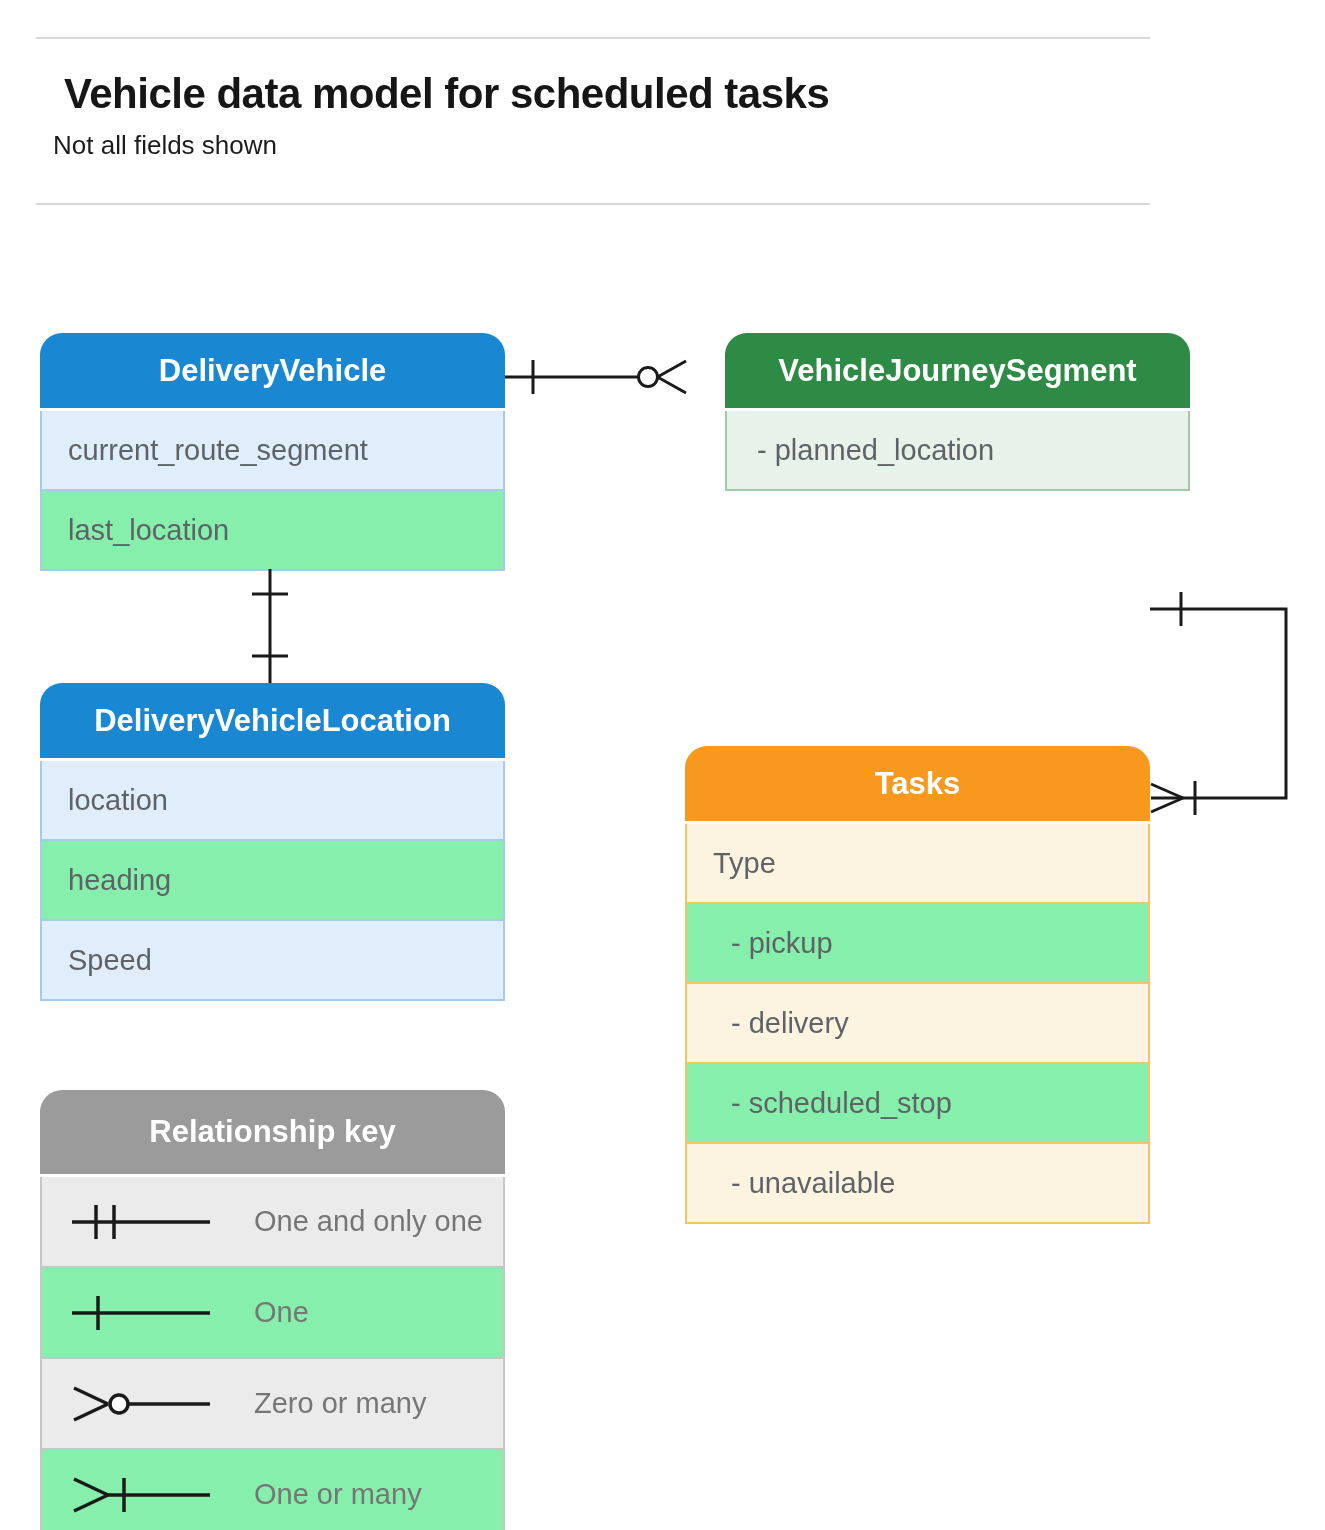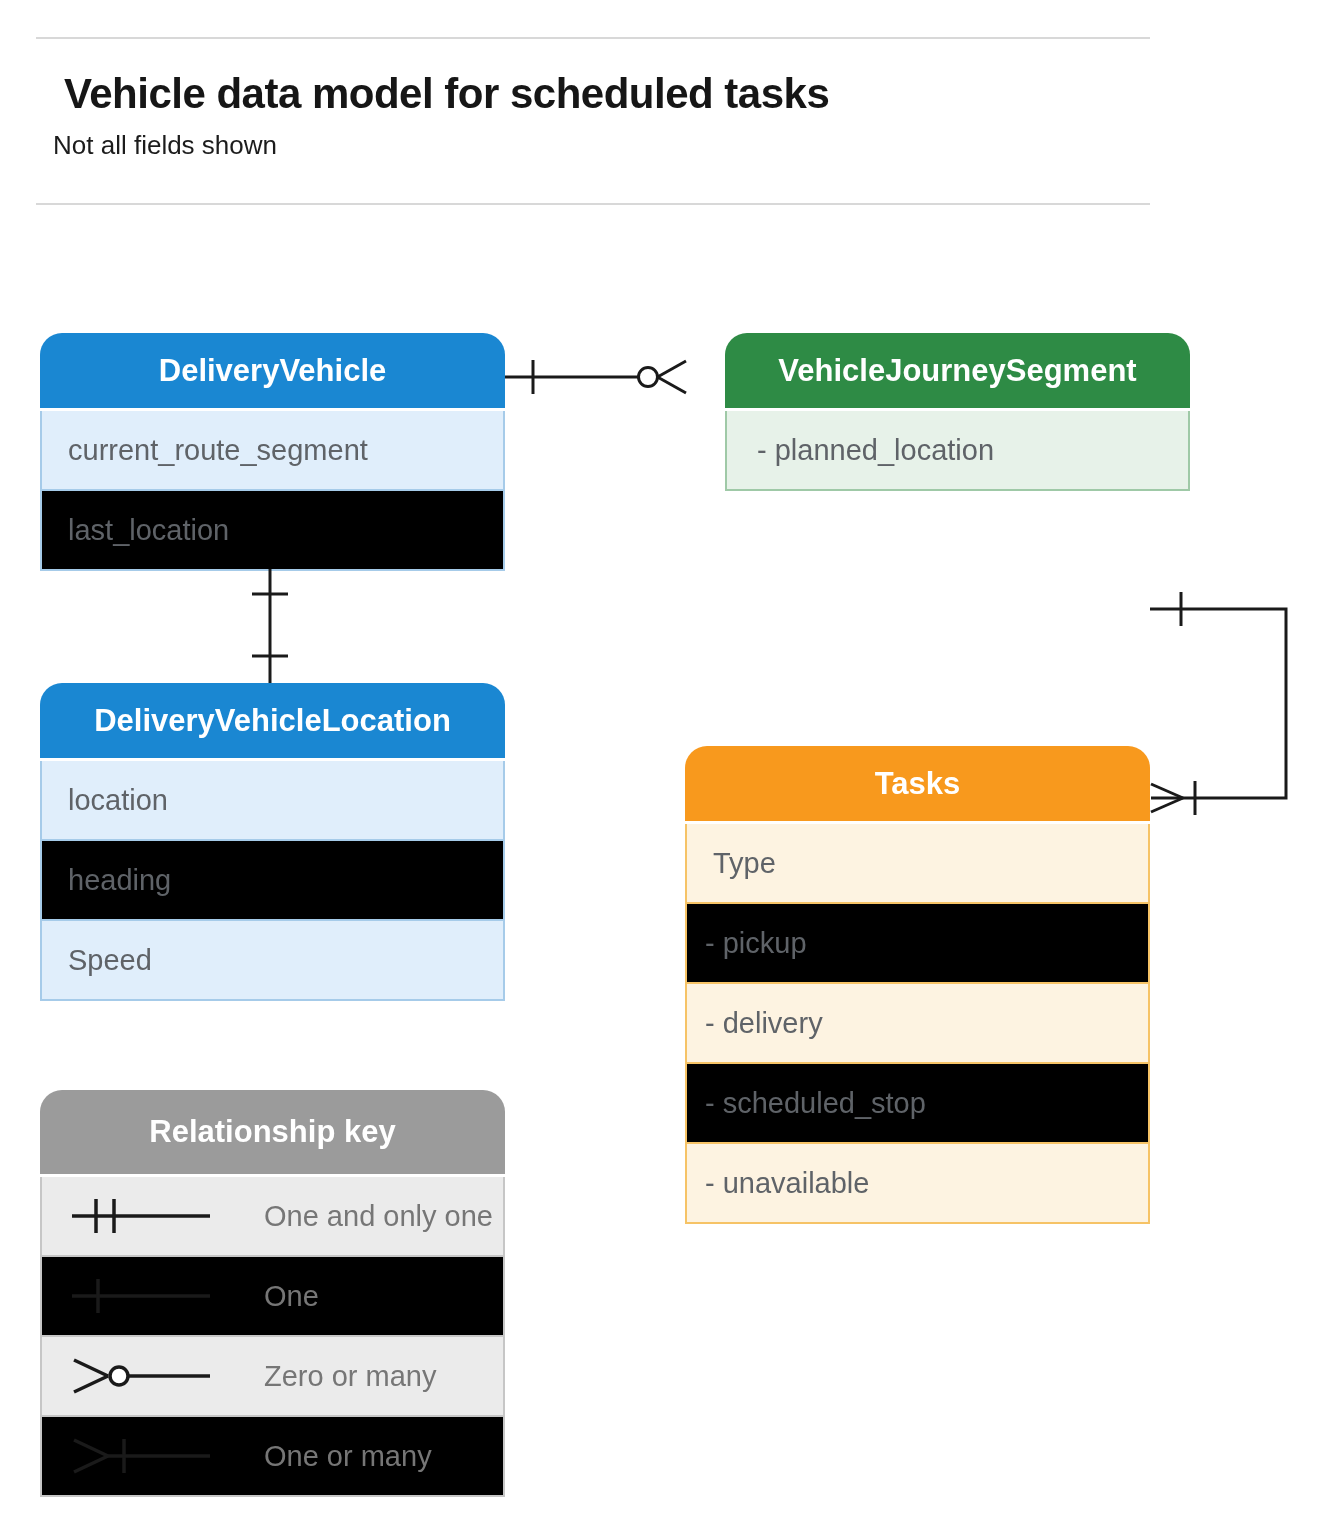--- a/index.html
+++ b/index.html
@@ -20,33 +20,33 @@
   .entity.blue   { --hdr:#1a87d2; --bd:#a6cbe9; --tint:#e0eefb; }
   .entity.green  { --hdr:#2e8b45; --bd:#9fc9a7; --tint:#e7f2e9; }
   .entity.orange { --hdr:#f8991d; --bd:#f6c366; --tint:#fdf3e1; }
   .entity.gray   { --hdr:#9b9b9b; --bd:#c6c6c6; --tint:#ebebeb; }
   .entity-header {
     height:75px; background:var(--hdr); border-radius:22px 22px 0 0;
     display:flex; align-items:center; justify-content:center;
     color:#ffffff; font-size:31px; font-weight:700; border-bottom:3px solid #ffffff;
   }
   .entity.gray .entity-header { height:84px;text-align:center; }
-  .rows { border:2px solid var(--bd); border-top:none; background:#000000; }
+  .rows { border:2px solid var(--bd); border-top:none; background:#86efac; }
   .row {
     height:78px; display:flex; align-items:center; padding-left:26px;
     font-size:29px; color:#5f6368; border-top:2px solid var(--bd);
   }
   .row:first-child { border-top:none; }
   .rows .row:nth-child(odd) { background:var(--tint); }
   .row.indent-sm { padding-left:30px; }
-  .row.indent { padding-left:18px; }
+  .row.indent { padding-left:44px; }
 
   .legend-row {
-    height:78px; display:flex; align-items:center; padding-left:24px;
-    border-top:2px solid var(--bd); gap:48px;
+    height:89px; display:flex; align-items:center; padding-left:24px;
+    border-top:2px solid var(--bd); gap:38px;
   }
   .legend-row:first-child { border-top:none; }
   .rows .legend-row:nth-child(odd) { background:var(--tint); }
   .legend-label { font-size:29px; color:#767676; }
   .legend-sym { flex:0 0 150px; height:44px; }
 
   .connectors { position:absolute; left:0; top:0; pointer-events:none; }
 </style>
 </head>
 <body>

